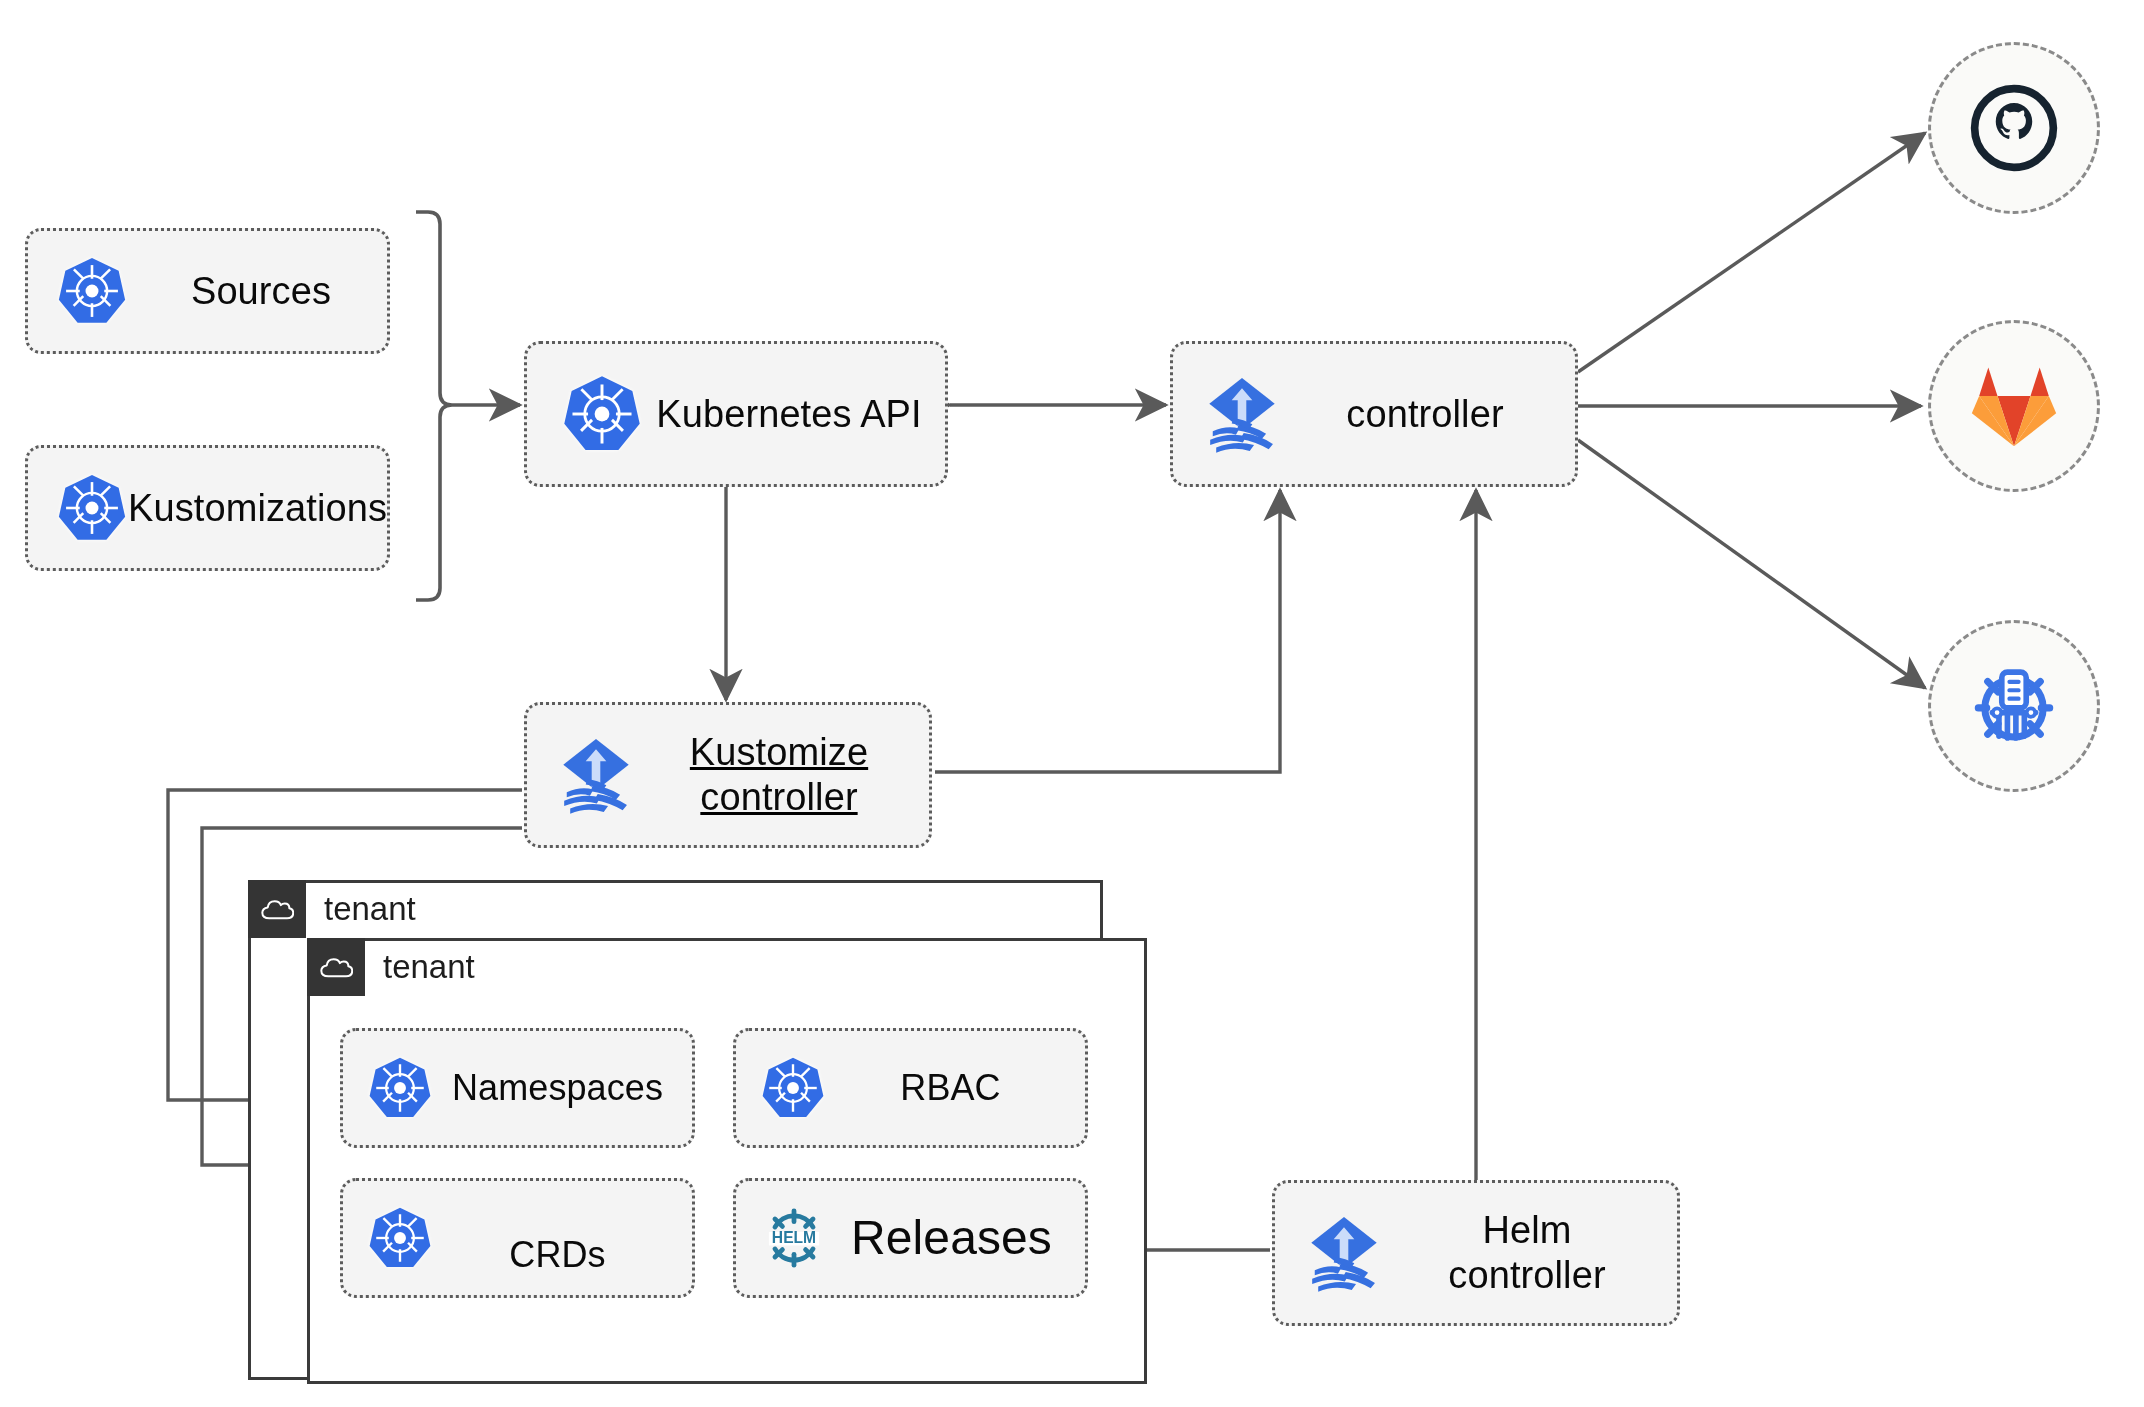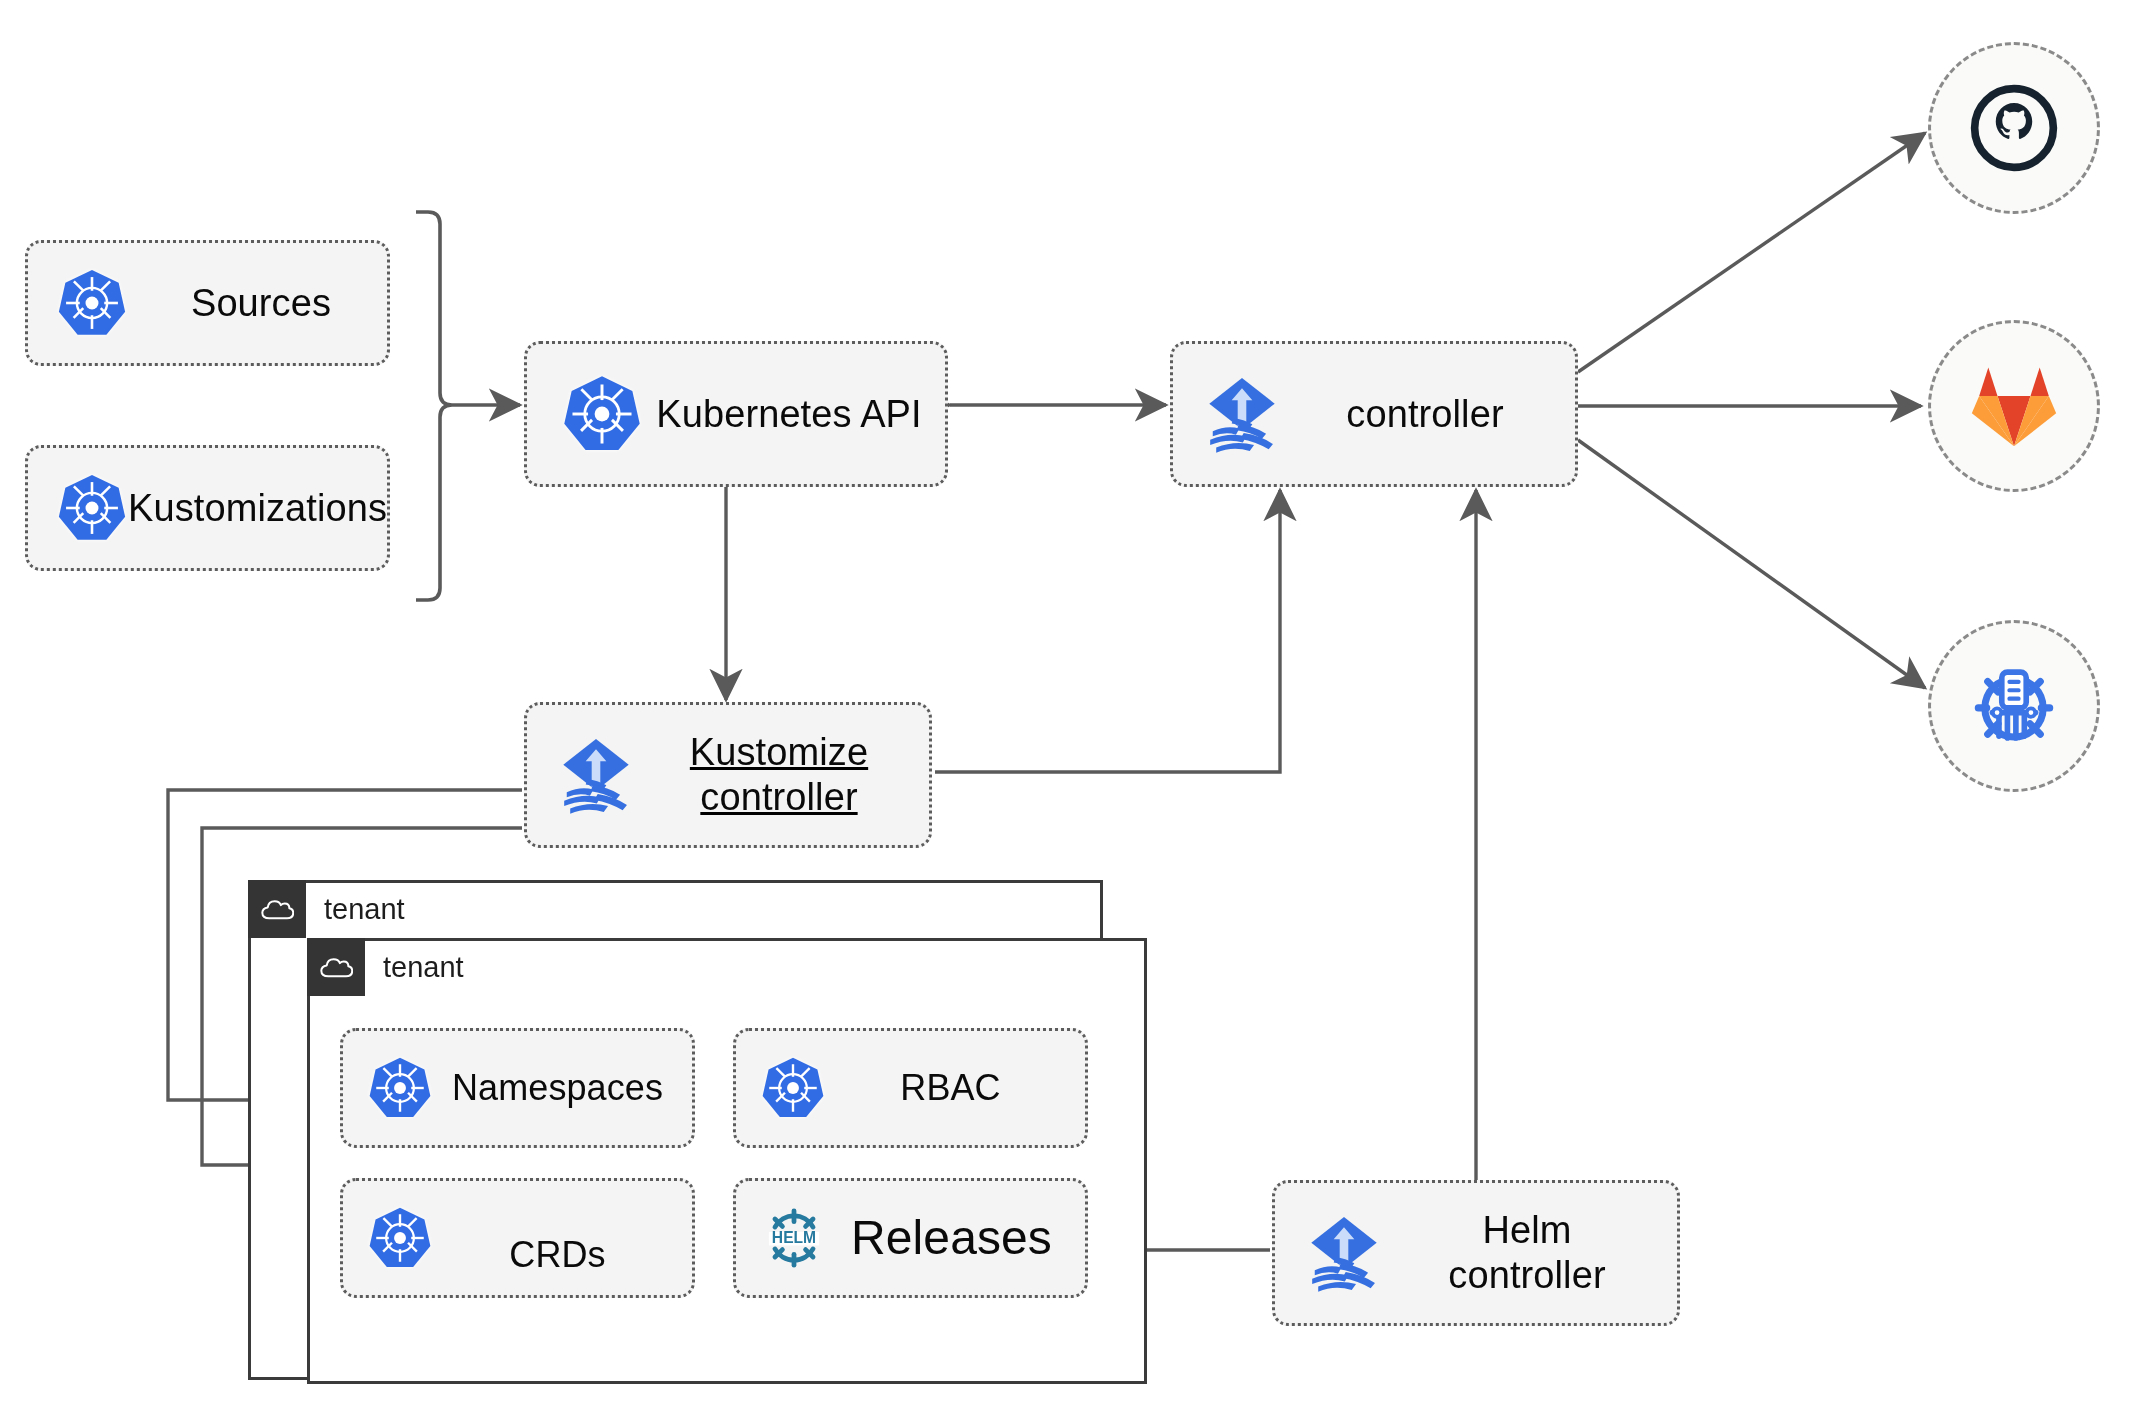--- a/index.html
+++ b/index.html
@@ -35,21 +35,21 @@
   .tenant{
     position:absolute;background:#ffffff;border:3px solid #3b3b3b;box-sizing:border-box;
   }
   .tenant .bar{
     position:absolute;left:-3px;top:-3px;height:58px;display:flex;align-items:center;
   }
   .tenant .bar .cloudbox{
     width:58px;height:58px;background:#343434;display:flex;align-items:center;justify-content:center;
   }
   .tenant .bar .tname{
-    margin-left:18px;font-size:29px;color:#1d1d1d;white-space:nowrap;
+    margin-left:18px;font-size:33px;color:#1d1d1d;white-space:nowrap;
   }
 
   .k8s-wrap{filter:drop-shadow(0 0 2px #fff);}
   svg{display:block;}
 </style>
 </head>
 <body>
 
 <div id="stage">
 
@@ -80,21 +80,21 @@
       <path d="M1578,440 L1925,688" marker-end="url(#ah)"></path>
 
       <path d="M522,790 L168,790 L168,1100 L313,1100" marker-end="url(#ah)"></path>
 
       <path d="M522,828 L202,828 L202,1165 L383,1165" marker-end="url(#ah)"></path>
 
       <path d="M1270,1250 L1100,1250" marker-end="url(#ah)"></path>
     </g>
   </svg>
 
-  <div class="node" style="left:25px;top:240px;width:365px;height:126px;gap:17px;">
+  <div class="node" style="left:25px;top:228px;width:365px;height:126px;gap:17px;">
     <div class="ico k8s-wrap" style="margin-left:28px;">
       <svg width="72" height="72" viewBox="0 0 100 100" aria-hidden="true">
         <path fill="#326CE5" d="M50 4 L87 22 L96 62 L70 94 L30 94 L4 62 L13 22 Z"></path>
         <g fill="#ffffff">
           <circle cx="50" cy="50" r="9"></circle>
           <path d="M48.2 14 h3.6 v19 h-3.6 z"></path>
           <path d="M48.2 67 h3.6 v19 h-3.6 z"></path>
           <path d="M14 48.2 h19 v3.6 h-19 z"></path>
           <path d="M67 48.2 h19 v3.6 h-19 z"></path>
           <path d="M23.6 21.1 l2.5-2.5 l13.4 13.4 l-2.5 2.5 z"></path>

